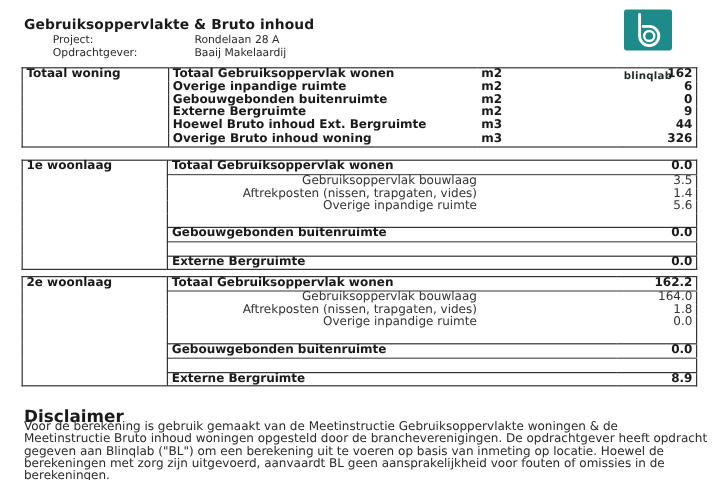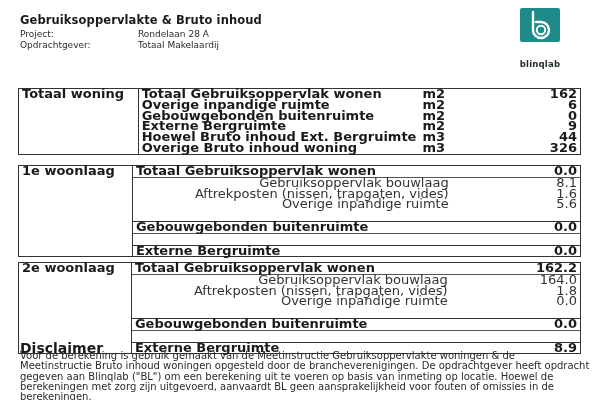--- a/index.html
+++ b/index.html
@@ -1,25 +1,25 @@
 <!DOCTYPE html>
 <html><head>
 <meta charset="utf-8">
 <style>
   html, body { margin: 0; padding: 0; background: #ffffff; }
   body { width: 600px; height: 400px; position: relative; overflow: hidden;
          font-family: "DejaVu Sans", sans-serif; color: #1a1a1a; }
   .title { position: absolute; left: 20px; top: 13px; font-size: 11.5px; font-weight: bold; letter-spacing: 0.1px; text-align: right; }
   .meta-row { position: absolute; left: 20px; font-size: 9px; color: #2a2a2a; }
-  .meta-row .label { display: inline-block; width: 118px; }
+  .meta-row .label { display: inline-block; width: 118px; margin-left: 24px; }
   .logo { position: absolute; left: 514px; top: 8px; width: 52px; height: 46px; }
   .logo-box { position: absolute; left: 6px; top: 0; width: 40px; height: 34px; background: #1e8a8a; border-radius: 2px; }
   .logo-text { position: absolute; left: 0; top: 51px; width: 52px; text-align: center; font-size: 8.5px; font-weight: bold; color: #1f2a2a; letter-spacing: 0.2px; }
 
-  table.sec { position: absolute; left: 18px; width: 563px; border-collapse: collapse; font-size: 13px; margin-top: 32px; }
+  table.sec { position: absolute; left: 18px; width: 563px; border-collapse: collapse; font-size: 10px; }
   table.sec td { padding: 0 3px; height: 10.8px; line-height: 10.8px; white-space: nowrap; }
   table.sec td.cat { width: 115px; font-weight: bold; border-right: 1px solid #333; vertical-align: top; }
   table.sec td.val { text-align: right; width: 60px; }
   table.sec td.unit { width: 110px; }
   .outer { border: 1.5px solid #333; }
   .b { font-weight: bold; }
   .ind { padding-left: 62px !important; font-weight: normal; color: #333; text-align: right; }
   .line-top td.lbl, .line-top td.val, .line-top td.unit { border-top: 1.5px solid #333; }
   .thin-top td.lbl, .thin-top td.val, .thin-top td.unit { border-top: 1px solid #555; }
   .light { color: #333; }
@@ -28,21 +28,21 @@
   .disc-text { position: absolute; left: 20px; top: 351px; width: 570px; font-size: 10px; line-height: 10.3px; color: #2a2a2a; }
 </style>
 </head>
 <body>
 
 <div class="title">Gebruiksoppervlakte &amp; Bruto inhoud</div>
 <div class="meta-row" style="top:29px">
   <span class="label">Project:</span><span>Rondelaan 28 A</span>
 </div>
 <div class="meta-row" style="top:40px">
-  <span class="label">Opdrachtgever:</span><span>Totaal Makelaardij</span>
+  <span class="label">Opdrachtgever:</span><span>Baaij Makelaardij</span>
 </div>
 
 <div class="logo">
   <div class="logo-box">
     <svg width="40" height="34" viewBox="0 0 40 34">
       <path d="M13 4 L13 22 A8 8 0 1 0 21 14 L16 14" fill="none" stroke="#ffffff" stroke-width="2.4" stroke-linecap="round"></path>
       <circle cx="21" cy="22" r="4.2" fill="none" stroke="#ffffff" stroke-width="2"></circle>
     </svg>
   </div>
   <div class="logo-text">blinqlab</div>
@@ -88,26 +88,26 @@
   <tbody>
       <tr>
     <td class="cat" rowspan="9">1e woonlaag</td>
     <td class="lbl b">Totaal Gebruiksoppervlak wonen</td>
     <td class="unit"></td>
     <td class="val b">0.0</td>
   </tr>
   <tr class="thin-top">
     <td class="lbl ind">Gebruiksoppervlak bouwlaag</td>
     <td class="unit"></td>
-    <td class="val light">8.1</td>
+    <td class="val light">3.5</td>
   </tr>
   <tr>
     <td class="lbl ind">Aftrekposten (nissen, trapgaten, vides)</td>
     <td class="unit"></td>
-    <td class="val light">1.6</td>
+    <td class="val light">1.4</td>
   </tr>
   <tr>
     <td class="lbl ind">Overige inpandige ruimte</td>
     <td class="unit"></td>
     <td class="val light">5.6</td>
   </tr>
   <tr>
         <td class="lbl"></td>
         <td class="unit"></td>
         <td class="val"></td>

